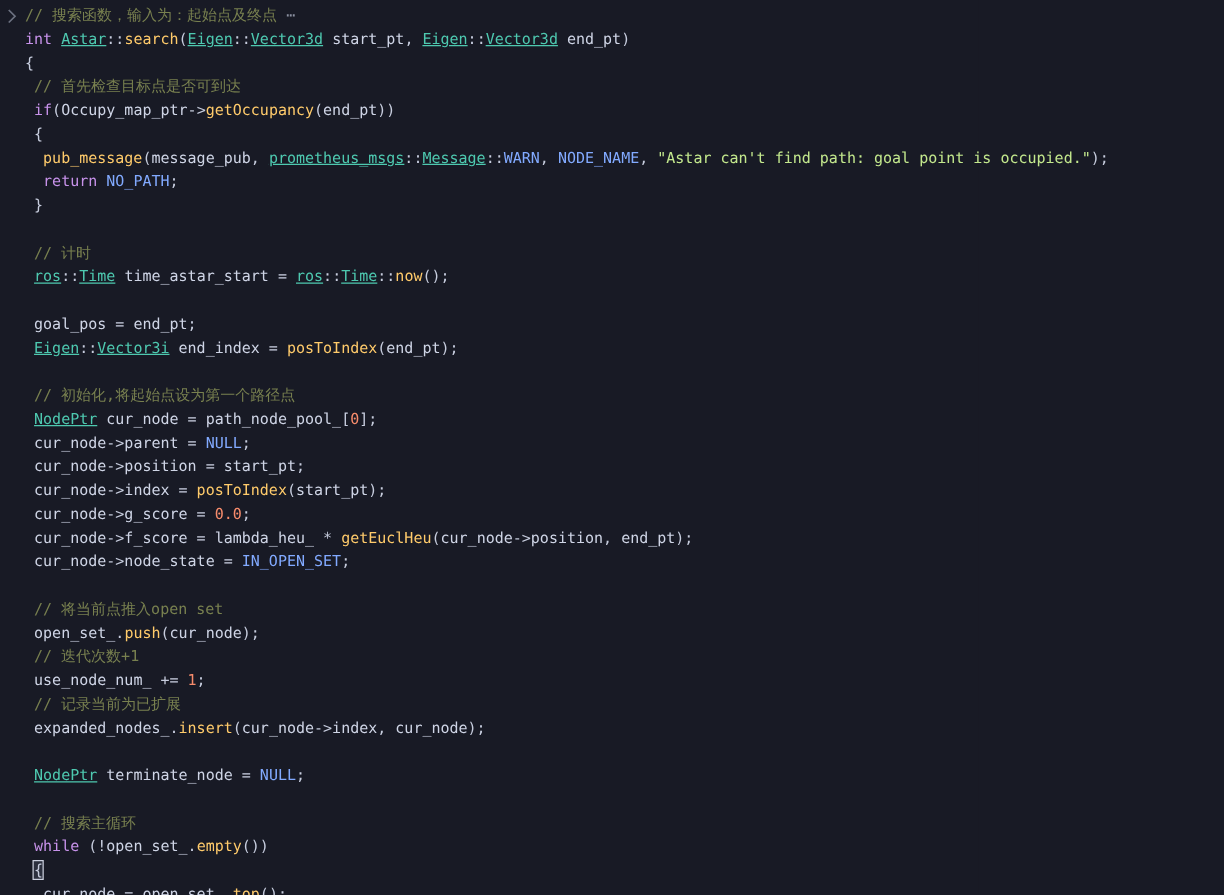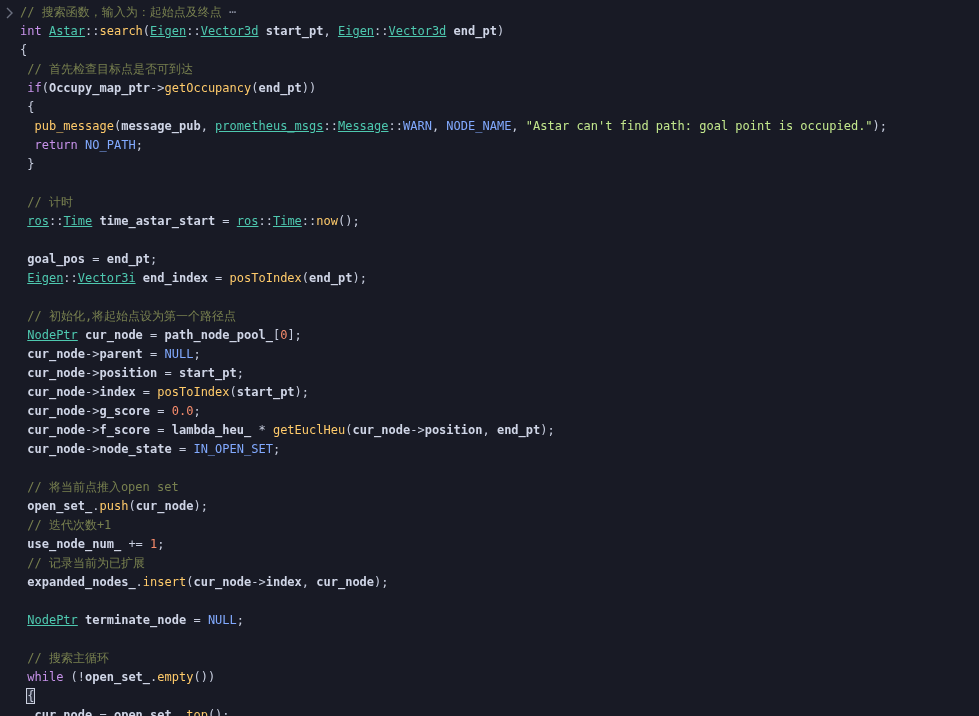--- a/index.html
+++ b/index.html
@@ -34,21 +34,21 @@
   .code {
     margin-left: 20px;
     white-space: pre;
   }
   .line {
     height: 19px;
     white-space: pre;
   }
   .tok { white-space: pre; }
   .pln { color: var(--pln); }
-  .vr  { color: var(--vr); font-weight: bold; }
+  .vr  { color: var(--vr); }
   .cmt { color: var(--cmt); }
   .kw  { color: var(--kw); }
   .typ { color: var(--typ); text-decoration: underline; }
   .fn  { color: var(--fn); text-align: right; }
   .cst { color: var(--cst); }
   .str { color: var(--str); }
   .num { color: var(--num); }
   .ell { color: var(--ell); cursor: pointer; }
   .cur {
     color: var(--pln);

